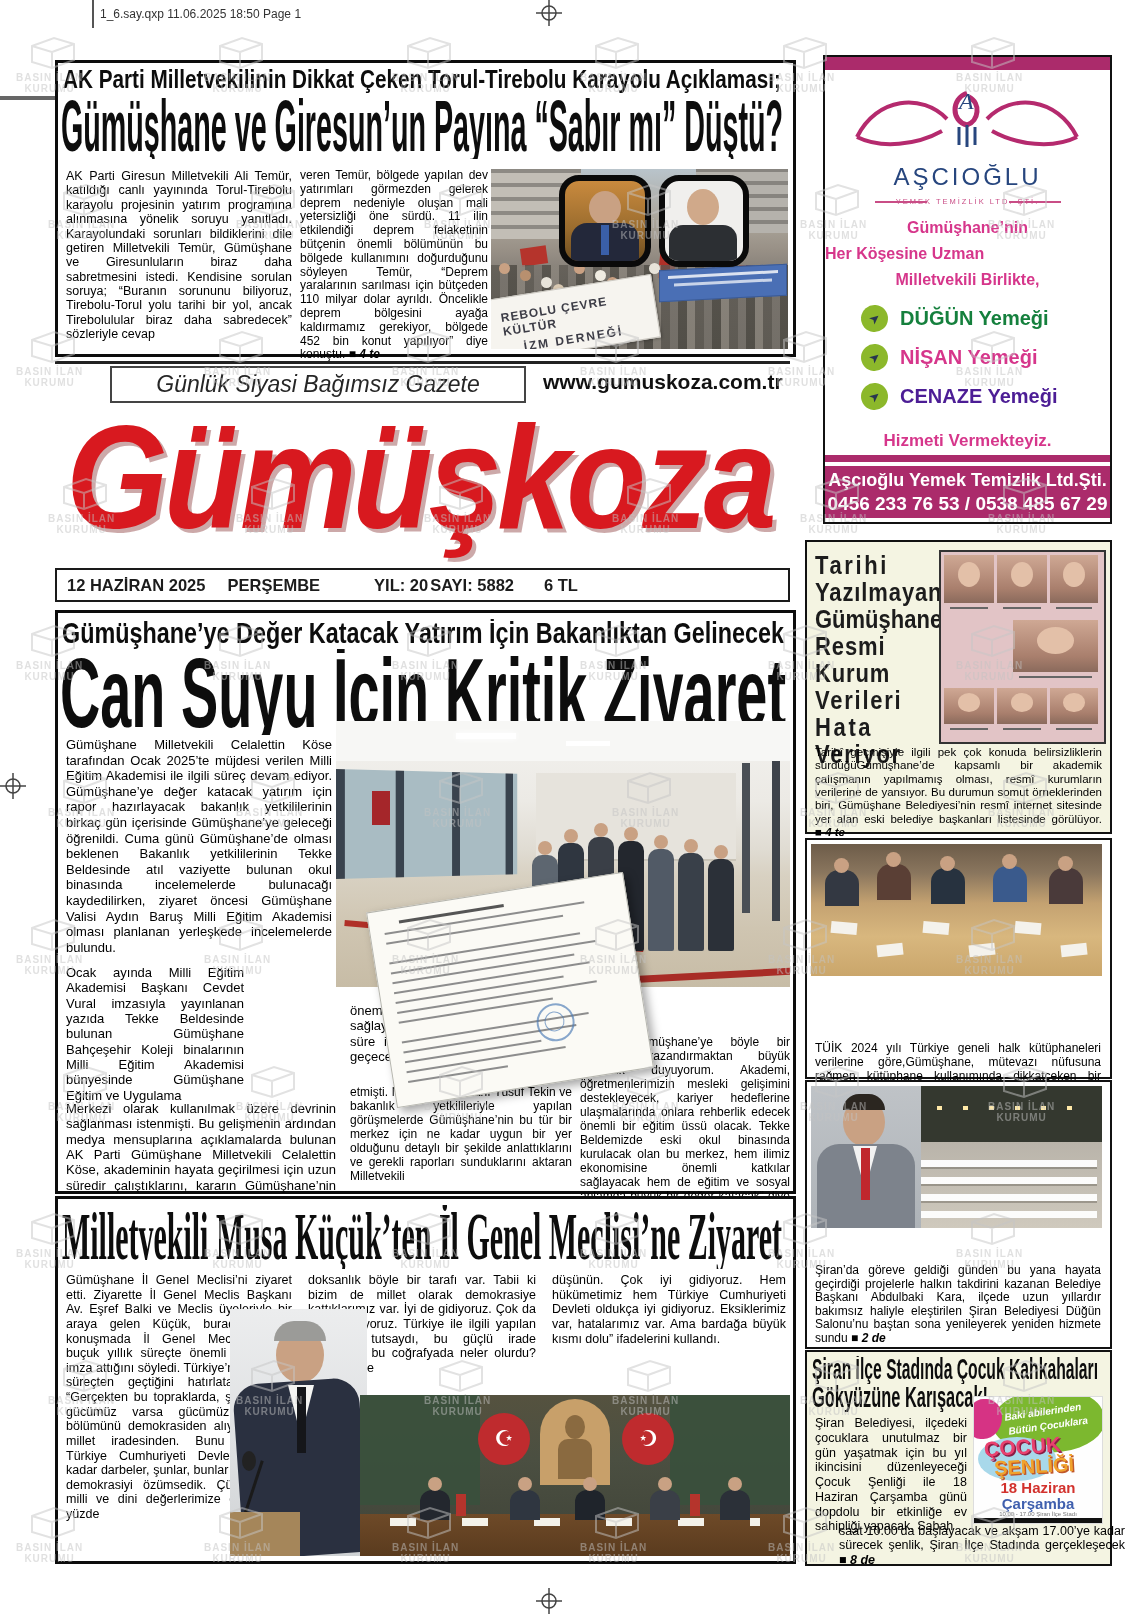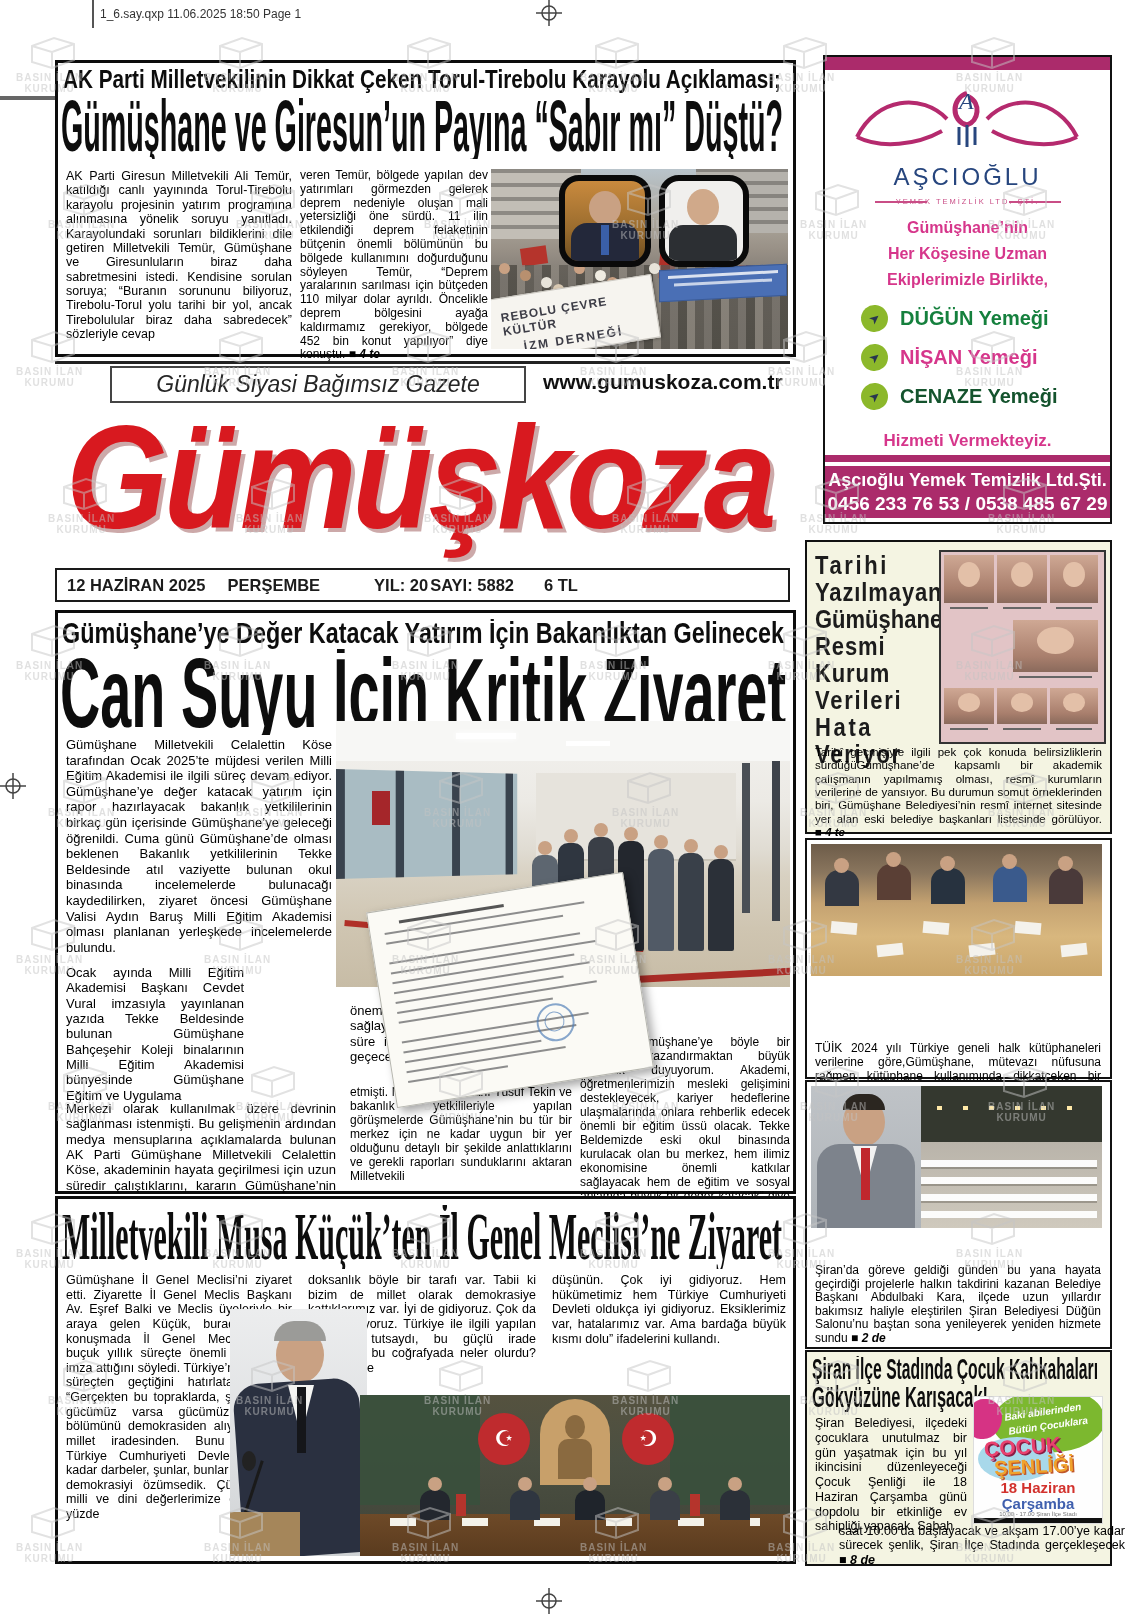--- a/index.html
+++ b/index.html
@@ -113,33 +113,33 @@
       <path d="M10 58 C30 18, 75 14, 100 40 M230 58 C210 18, 165 14, 140 40 M10 58 C34 70,70 66,95 52 M230 58 C206 70,170 66,145 52" fill="none" stroke="#b52a6e" stroke-width="4"></path>
       <path d="M120 14 C104 20, 104 42, 120 46 C132 42,134 24,122 18" fill="none" stroke="#b52a6e" stroke-width="5"></path>
       <text x="112" y="30" font-size="24" font-style="italic" fill="#27467e" font-family="Liberation Serif,serif">A</text>
       <path d="M112 48 L112 66 M120 46 L120 68 M128 48 L128 66" stroke="#27467e" stroke-width="3" fill="none"></path>
     </svg>
     <div class="abs" style="left:0;top:106px;width:100%;text-align:center;font-weight:normal;font-size:24px;letter-spacing:3px;color:#27467e;">AŞCIOĞLU</div>
     <div class="abs" style="left:0;top:140px;width:100%;text-align:center;font-size:7.5px;letter-spacing:2px;color:#c94d86;border-top:0;">YEMEK TEMİZLİK LTD. ŞTİ.</div>
     <div class="abs" style="left:50px;top:144px;width:52px;height:2px;background:#c94d86;"></div>
     <div class="abs" style="left:184px;top:144px;width:52px;height:2px;background:#c94d86;"></div>
     <div class="abs" style="left:0;top:162px;width:100%;text-align:center;font-size:16px;font-weight:bold;color:#d6368b;">Gümüşhane’nin</div>
-    <div class="abs" style="left:0;top:188px;width:100%;text-align:center;font-size:16px;font-weight:bold;color:#d6368b;">Her Köşesine Uzman</div>
-    <div class="abs" style="left:0;top:214px;width:100%;text-align:center;font-size:16px;font-weight:bold;color:#d6368b;">Ekiplerimizle Birlikte,</div>
+    <div class="abs" style="left:0;top:188px;width:100%;text-align:left;font-size:16px;font-weight:bold;color:#d6368b;">Her Köşesine Uzman</div>
+    <div class="abs" style="left:0;top:214px;width:100%;text-align:center;font-size:16px;font-weight:bold;color:#d6368b;">Milletvekili Birlikte,</div>
     <div class="abs" style="left:36px;top:248px;display:flex;align-items:center;gap:12px;">
       <span style="display:inline-flex;width:27px;height:27px;border-radius:50%;background:#8cb82b;color:#27364f;align-items:center;justify-content:center;font-size:13px;transform:rotate(-40deg);">➤</span>
       <span style="font-size:20px;font-weight:bold;color:#15803d;">DÜĞÜN Yemeği</span>
     </div>
     <div class="abs" style="left:36px;top:287px;display:flex;align-items:center;gap:12px;">
       <span style="display:inline-flex;width:27px;height:27px;border-radius:50%;background:#8cb82b;color:#27364f;align-items:center;justify-content:center;font-size:13px;transform:rotate(-40deg);">➤</span>
       <span style="font-size:20px;font-weight:bold;color:#d6368b;">NİŞAN Yemeği</span>
     </div>
     <div class="abs" style="left:36px;top:326px;display:flex;align-items:center;gap:12px;">
       <span style="display:inline-flex;width:27px;height:27px;border-radius:50%;background:#8cb82b;color:#27364f;align-items:center;justify-content:center;font-size:13px;transform:rotate(-40deg);">➤</span>
-      <span style="font-size:20px;font-weight:bold;color:#14532d;">CENAZE Yemeği</span>
+      <span style="font-size:20px;font-weight:bold;color:#4c1d95;">CENAZE Yemeği</span>
     </div>
     <div class="abs" style="left:0;top:374px;width:100%;text-align:center;font-size:17px;font-weight:bold;color:#d6368b;">Hizmeti Vermekteyiz.</div>
     <div class="abs" style="left:0;top:398px;width:100%;height:7px;background:#ab2b6b;"></div>
     <div class="abs" style="left:0;top:409px;width:100%;height:52px;background:#ab2b6b;color:#fff;text-align:center;">
       <div style="margin-top:4px;font-size:18px;font-weight:bold;">Aşcıoğlu Yemek Temizlik Ltd.Şti.</div>
       <div style="margin-top:2px;font-size:19px;font-weight:bold;">0456 233 76 53 / 0538 485 67 29</div>
     </div>
   </div>
 
   <div class="abs" style="left:55px;top:361px;width:735px;height:3px;background:#222;"></div>

